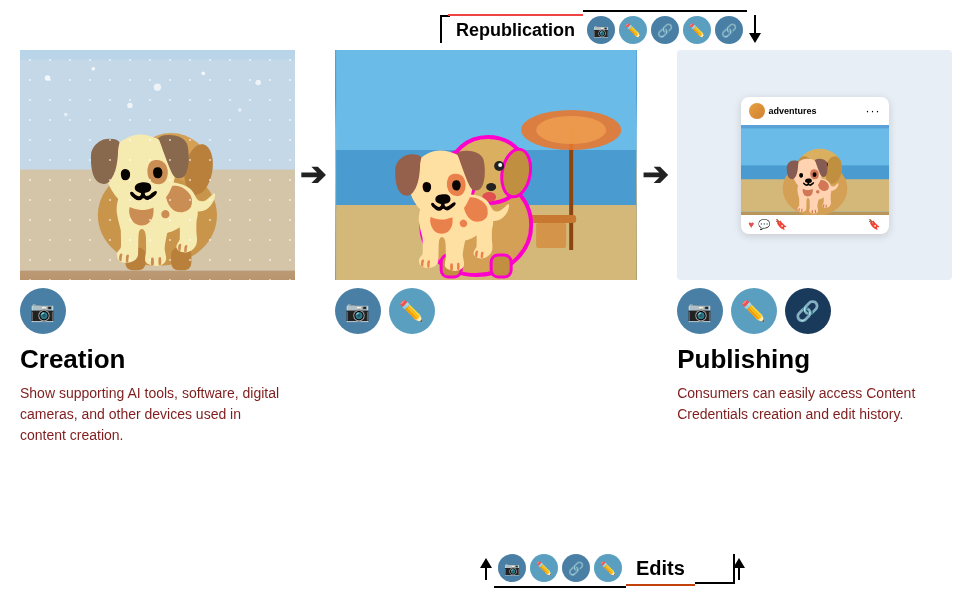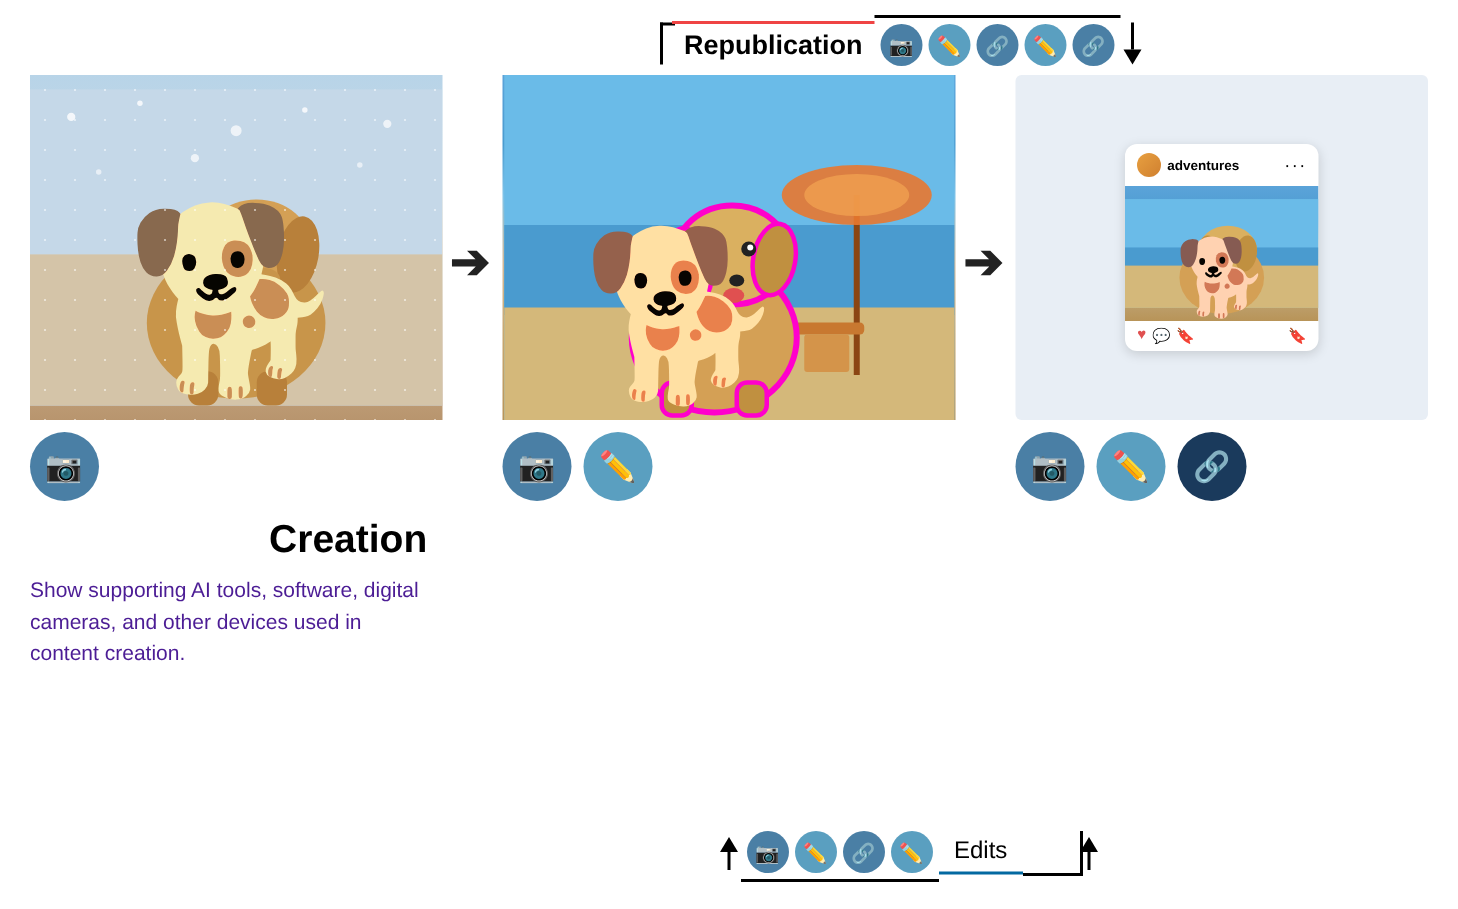--- a/index.html
+++ b/index.html
@@ -124,21 +124,21 @@
       width: 100%;
       height: 230px;
       background: #e8eef5;
       border-radius: 4px;
       position: relative;
       display: flex;
       align-items: center;
       justify-content: center;
     }
     .instagram-card {
-      width: 129px;
+      width: 148px;
       background: white;
       border-radius: 8px;
       box-shadow: 0 2px 8px rgba(0,0,0,0.15);
       overflow: hidden;
     }
     .ig-header {
       display: flex;
       align-items: center;
       justify-content: space-between;
       padding: 6px 8px;
@@ -204,26 +204,25 @@
     
     .col-text {
       margin-top: 10px;
       padding-right: 10px;
     }
     .col-title {
       font-size: 26px;
       font-weight: 900;
       margin-bottom: 8px;
       line-height: 1.2;
-      text-align: right;
     }
     .col-desc {
       font-size: 14px;
       line-height: 1.5;
-      color: #4c1d95;
+      color: #7f1d1d;
     }
   </style>
 </head>
 <body>
 
 <div class="container">
 
   <div class="republication-row">
     <div style="border-left:2px solid #000; border-top:2px solid #000; height:28px; width:10px; margin-right:-2px;"></div>
     <span style="font-size:18px; font-weight:bold; border-top:2px solid #ef4444; padding:4px 8px;">Republication</span>
@@ -382,38 +381,42 @@
           </div>
         </div>
       </div>
 
       <div class="bottom-icons">
         <div class="icon-circle large" style="background:#4a7fa5;">📷</div>
         <div class="icon-circle large" style="background:#5a9fc0;">✏️</div>
         <div class="icon-circle large dark">🔗</div>
       </div>
 
+      <div class="col-text">
+        <div class="col-title">Publishing</div>
+        <div class="col-desc">Consumers can easily access Content Credentials creation and edit history.</div>
+      </div>
     </div>
   </div>
 
   <div style="position:absolute; bottom:18px; left:480px; display:flex; align-items:center; gap:0;">
 
     <div style="display:flex; flex-direction:column; align-items:center; margin-right:2px;">
       <div style="width:0;height:0;border-left:6px solid transparent;border-right:6px solid transparent;border-bottom:10px solid #000;"></div>
       <div style="border-left:2px solid #000; height:12px;"></div>
     </div>
 
     <div style="display:flex; align-items:center; gap:4px; border-bottom:2px solid #000; padding:4px 4px;">
       <div class="icon-circle" style="width:28px;height:28px;font-size:13px;background:#4a7fa5;">📷</div>
       <div class="icon-circle" style="width:28px;height:28px;font-size:13px;background:#5a9fc0;">✏️</div>
       <div class="icon-circle" style="width:28px;height:28px;font-size:13px;background:#4a7fa5;">🔗</div>
       <div class="icon-circle" style="width:28px;height:28px;font-size:13px;background:#5a9fc0;">✏️</div>
     </div>
 
-    <span style="font-size:16px; font-weight:normal; border-bottom:2px solid #0369a1; padding:4px 10px; margin-left:0;">Edits</span>
+    <span style="font-size:20px; font-weight:bold; border-bottom:2px solid #c2410c; padding:4px 10px; margin-left:0;">Edits</span>
 
     <div style="border-right:2px solid #000; border-bottom:2px solid #000; width:40px; height:30px;"></div>
 
     <div style="display:flex; flex-direction:column; align-items:center; margin-left:-2px;">
       <div style="width:0;height:0;border-left:6px solid transparent;border-right:6px solid transparent;border-bottom:10px solid #000;"></div>
       <div style="border-left:2px solid #000; height:12px;"></div>
     </div>
   </div>
 
 </div>

